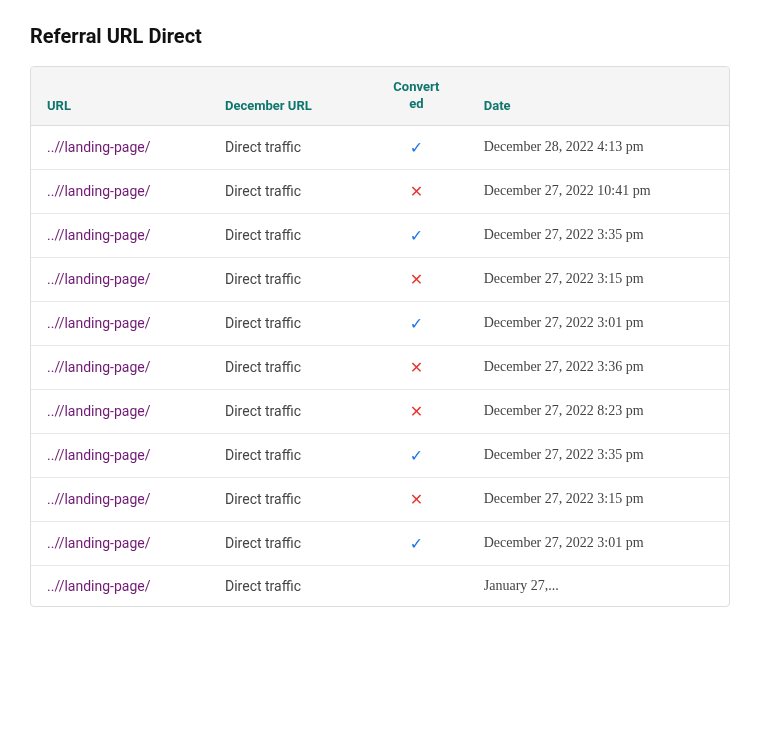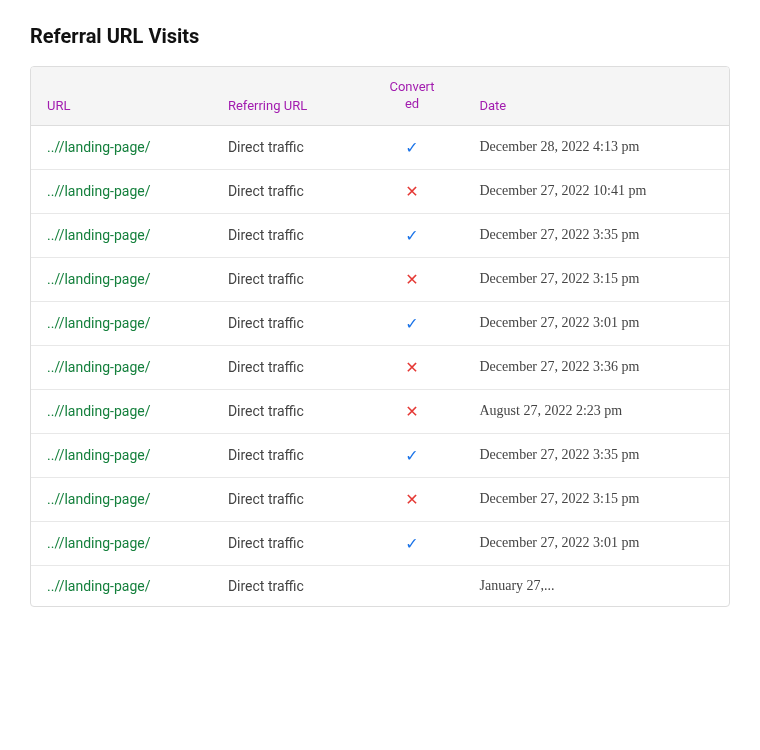--- a/index.html
+++ b/index.html
@@ -34,23 +34,23 @@
       border-collapse: collapse;
     }
 
     thead tr {
       background-color: #f5f5f5;
     }
 
     th {
       padding: 12px 16px;
       text-align: left;
-      font-weight: 400;
+      font-weight: 700;
       font-size: 13px;
-      color: #a21caf;
+      color: #0f766e;
       border-bottom: 1px solid #ddd;
       vertical-align: bottom;
     }
 
     th.converted-col {
       text-align: center;
       line-height: 1.3;
     }
 
     td {
@@ -59,21 +59,21 @@
       vertical-align: middle;
       color: #444;
     }
 
     td.url-cell {
       color: #1a73e8;
       text-decoration: none;
     }
 
     td.url-cell a {
-      color: #15803d;
+      color: #701a75;
       text-decoration: none;
     }
 
     td.converted-cell {
       text-align: center;
     }
 
     .check-icon {
       color: #1a73e8;
       font-size: 16px;
@@ -91,28 +91,28 @@
       font-family: Liberation Serif, serif;
     }
 
     tbody tr:last-child td {
       border-bottom: none;
     }
   </style>
 </head>
 <body>
 
-<h1 class="page-title">Referral URL Visits</h1>
+<h1 class="page-title">Referral URL Direct</h1>
 
 <div class="table-wrapper">
   <table>
     <thead>
       <tr>
         <th>URL</th>
-        <th>Referring URL</th>
+        <th>December URL</th>
         <th class="converted-col">Convert<br>ed</th>
         <th>Date</th>
       </tr>
     </thead>
     <tbody id="table-body">
     <tr>
           <td class="url-cell"><a href="#">..//landing-page/</a></td>
           <td>Direct traffic</td>
           <td class="converted-cell"><span class="check-icon">✓</span></td>
           <td class="date-cell">December 28, 2022 4:13 pm</td>
@@ -144,21 +144,21 @@
         <tr>
           <td class="url-cell"><a href="#">..//landing-page/</a></td>
           <td>Direct traffic</td>
           <td class="converted-cell"><span class="cross-icon">✕</span></td>
           <td class="date-cell">December 27, 2022 3:36 pm</td>
         </tr>
         <tr>
           <td class="url-cell"><a href="#">..//landing-page/</a></td>
           <td>Direct traffic</td>
           <td class="converted-cell"><span class="cross-icon">✕</span></td>
-          <td class="date-cell">August 27, 2022 2:23 pm</td>
+          <td class="date-cell">December 27, 2022 8:23 pm</td>
         </tr>
         <tr>
           <td class="url-cell"><a href="#">..//landing-page/</a></td>
           <td>Direct traffic</td>
           <td class="converted-cell"><span class="check-icon">✓</span></td>
           <td class="date-cell">December 27, 2022 3:35 pm</td>
         </tr>
         <tr>
           <td class="url-cell"><a href="#">..//landing-page/</a></td>
           <td>Direct traffic</td>

